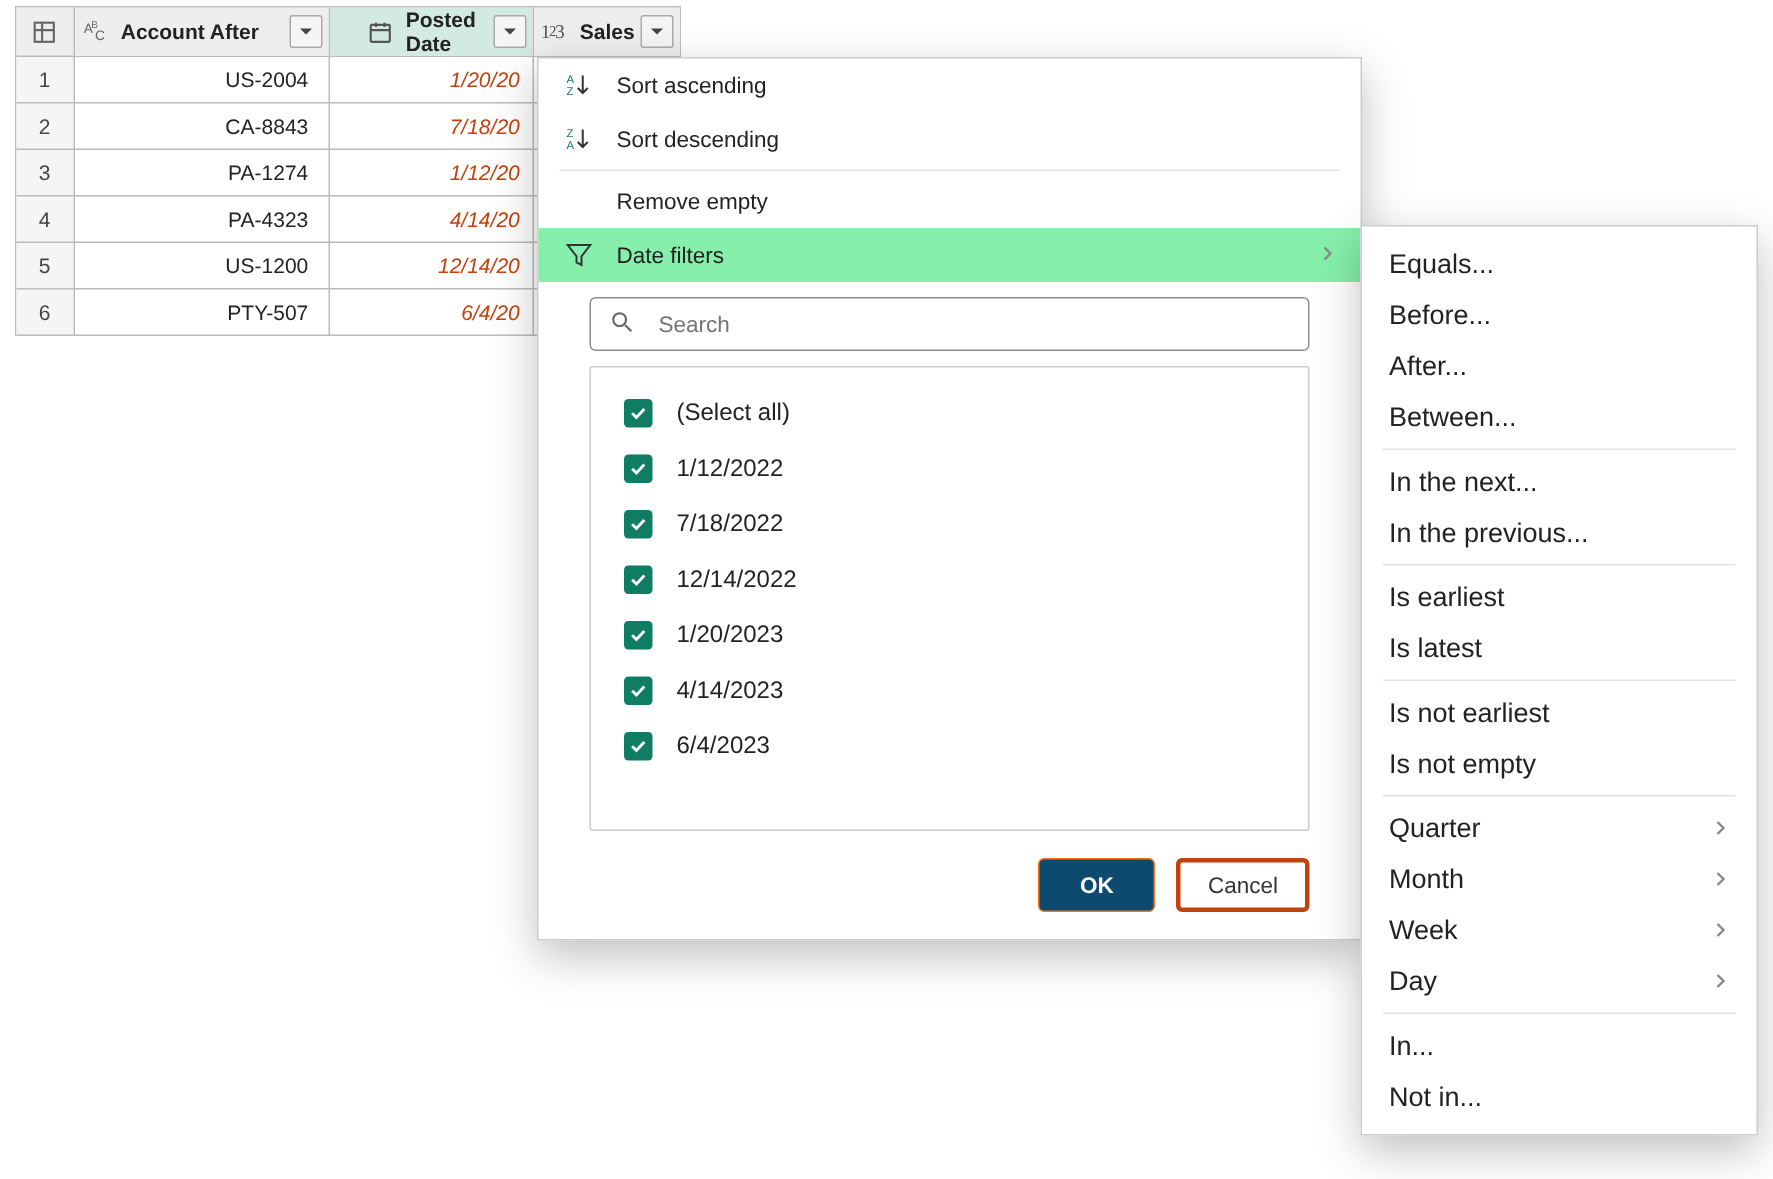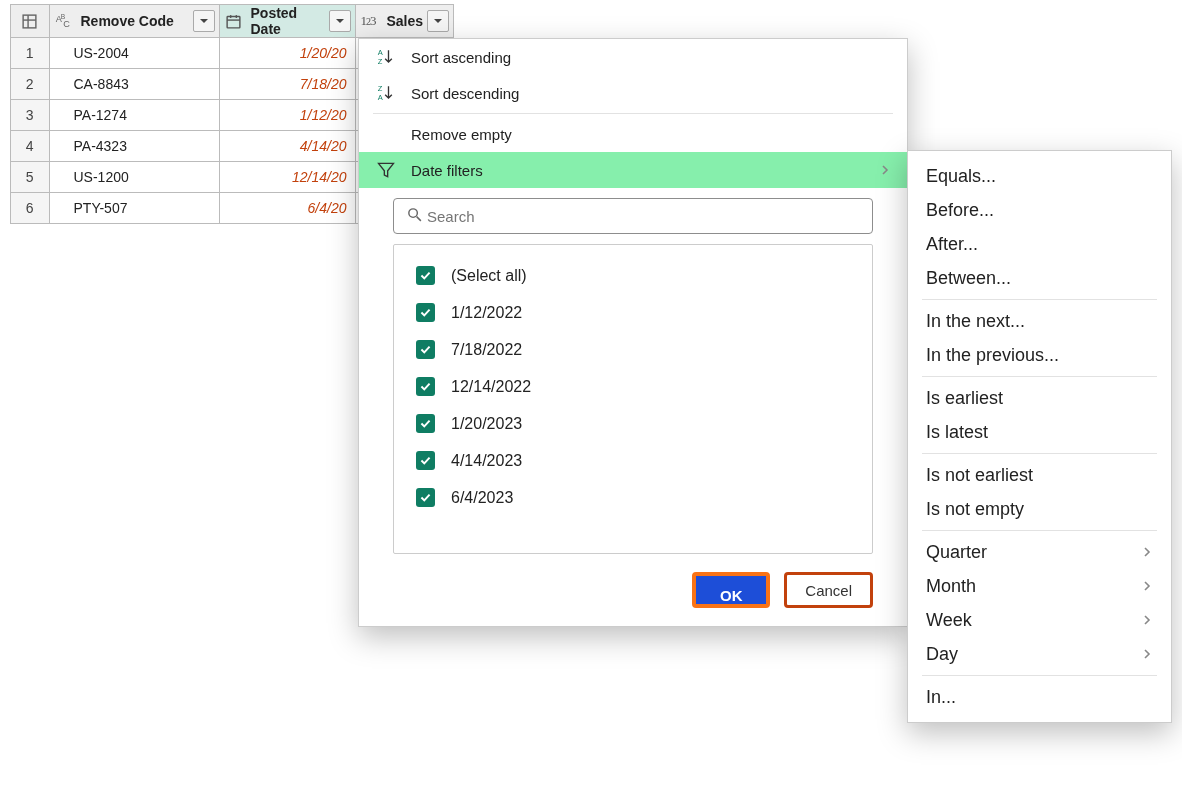--- a/index.html
+++ b/index.html
@@ -53,20 +53,21 @@
   }
   .col-h-inner {
     display: flex;
     align-items: center;
     height: 100%;
     padding-left: 5px;
     gap: 4px;
   }
   .col-h.active {
     background: #d3eae4 !important;
+    padding-left: 20px;
   }
   .type-icon {
     width: 22px;
     display:flex;
     align-items:center;
     color: #555;
     font-weight: 400;
     font-size: 12px;
   }
   .col-label { flex: 1; }
@@ -80,21 +81,21 @@
     align-items:center;
     justify-content:center;
     margin-right: 4px;
   }
   .row-num {
     width: 38px;
     text-align: center;
     background: #f5f5f5 !important;
     color: #444;
   }
-  .cell-text { padding: 0 24px; }
+  .cell-text { padding: 0 13px; text-align: right; }
   .cell-date { padding: 0 8px; text-align: right; font-style: italic; color:#c2410c; }
   .col-acct { width: 170px; }
   .col-date { width: 136px; }
   .col-sales { width: 98px; }
 
   
   .popup {
     position: absolute;
     top: 38px;
     left: 358px;
@@ -135,21 +136,21 @@
   .search-wrap {
     padding: 10px 34px 10px 34px;
   }
   .search-box {
     display:flex;
     align-items:center;
     height: 36px;
     border:1px solid #8d8d8d;
     border-radius: 4px;
     padding: 0 12px;
-    gap: 4px;
+    gap: 16px;
     color:#555;
   }
   .search-box input {
     border:none;
     outline:none;
     font-size:15px;
     flex:1;
     color:#333;
     background:transparent;
   }
@@ -190,25 +191,24 @@
     min-width: 78px;
     border-radius: 4px;
     font-size: 15px;
     display:flex;
     align-items:center;
     justify-content:center;
     padding: 0 18px;
     cursor:pointer;
   }
   .btn-primary {
-    background:#1d4ed8;
+    background:#0c4a6e;
     color:#fff;
-    border:4px solid #f97316;
+    border:1px solid #f97316;
     font-weight:600;
-    align-items:flex-end;
   }
   .btn-secondary {
     background:#fff;
     color:#333;
     border:3px solid #c2410c;
   }
 
   
   .submenu {
     position:absolute;
@@ -255,21 +255,21 @@
         </th>
         <th class="col-h col-acct">
           <div class="col-h-inner">
             <span class="type-icon">
               <svg width="20" height="20" viewBox="0 0 24 24" fill="#666">
                   <text x="1" y="13" font-size="11" fill="#666">A</text>
                   <text x="10" y="19" font-size="11" fill="#666">C</text>
                   <text x="7" y="9" font-size="8" fill="#666">B</text>
                 </svg>
             </span>
-            <span class="col-label">Remove Code</span>
+            <span class="col-label">Account After</span>
             <span class="dropdown-btn">
               <svg width="10" height="10" viewBox="0 0 10 10">
                   <path d="M1 3 L5 7 L9 3 Z" fill="#444"></path>
                 </svg>
             </span>
           </div>
         </th>
         <th class="col-h col-date active">
           <div class="col-h-inner">
             <span class="type-icon">
@@ -519,13 +519,16 @@
   <div class="sub-item">
       <span>Day</span>
       <span class="chevron"><svg width="12" height="12" viewBox="0 0 12 12">
           <path d="M4 2 L8 6 L4 10" stroke="#888" stroke-width="1.6" fill="none"></path>
         </svg></span>
     </div>
   <div class="sub-sep"></div>
   <div class="sub-item">
       <span>In...</span>
     </div>
+  <div class="sub-item">
+      <span>Not in...</span>
+    </div>
 </div>
 
 </body></html>

